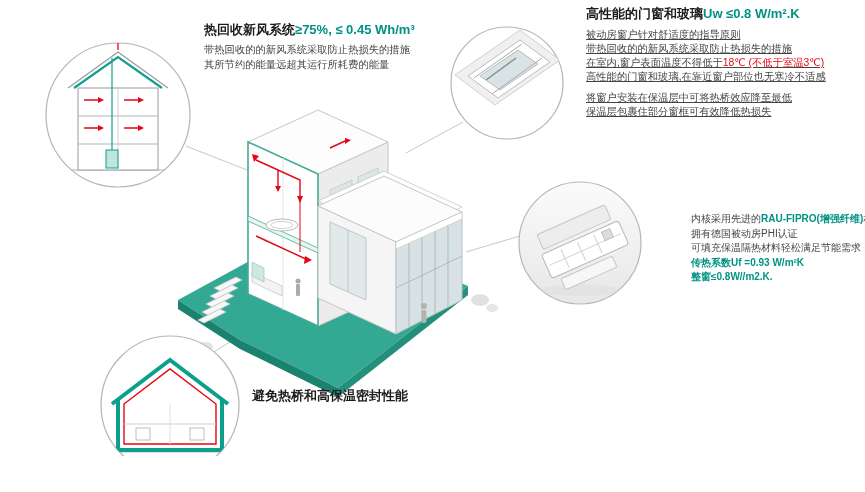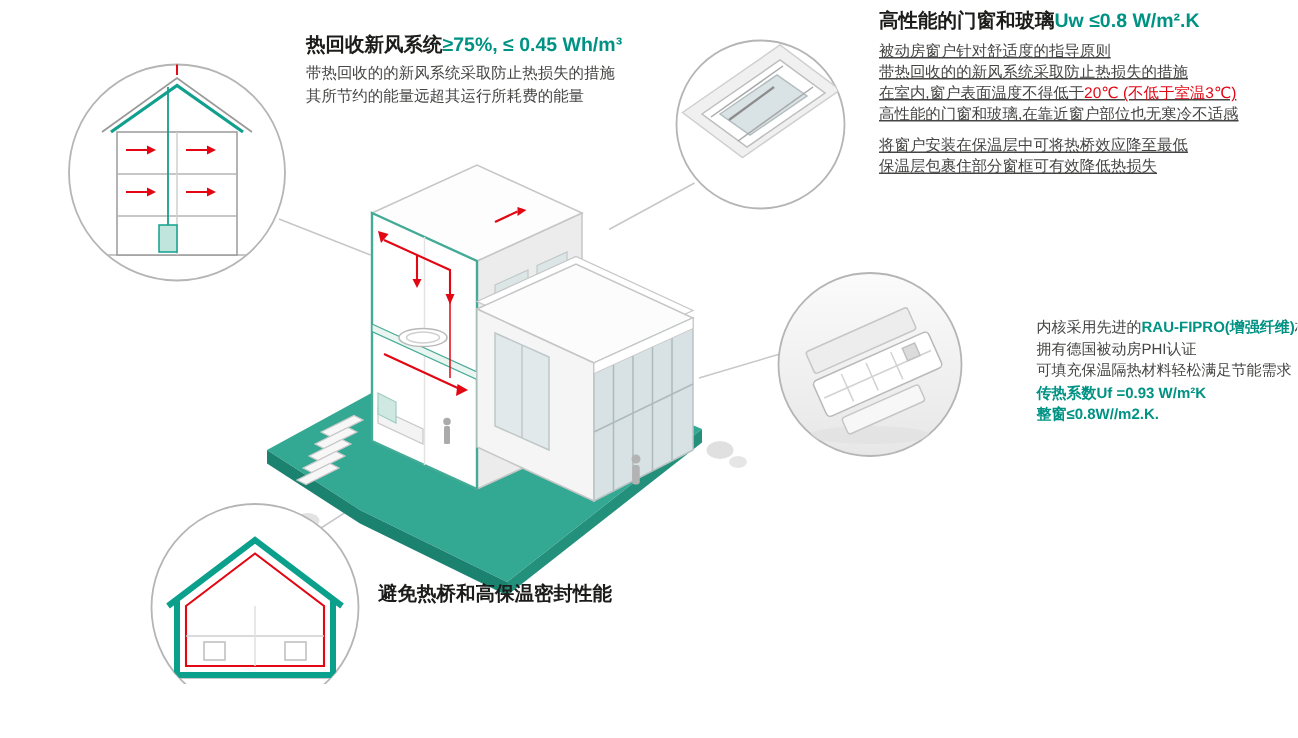--- a/index.html
+++ b/index.html
@@ -216,21 +216,21 @@
       <div>带热回收的的新风系统采取防止热损失的措施</div>
       <div>其所节约的能量远超其运行所耗费的能量</div>
     </div>
   </div>
 
   <div class="tb" id="blk-win">
     <h3><span>高性能的门窗和玻璃</span><span class="teal">Uw ≤0.8 W/m².K</span></h3>
     <div class="body">
       <div>被动房窗户针对舒适度的指导原则</div>
       <div>带热回收的的新风系统采取防止热损失的措施</div>
-      <div><span>在室内,窗户表面温度不得低于</span><span class="red">20℃ (不低于室温3℃)</span></div>
+      <div><span>在室内,窗户表面温度不得低于</span><span class="red">18℃ (不低于室温3℃)</span></div>
       <div>高性能的门窗和玻璃,在靠近窗户部位也无寒冷不适感</div>
       <div class="gap"></div>
       <div>将窗户安装在保温层中可将热桥效应降至最低</div>
       <div>保温层包裹住部分窗框可有效降低热损失</div>
     </div>
   </div>
 
   <div class="tb" id="blk-prof">
     <div><span>内核采用先进的</span><span class="tealb">RAU-FIPRO(增强纤维)</span><span>材料</span></div>
     <div>拥有德国被动房PHI认证</div>

